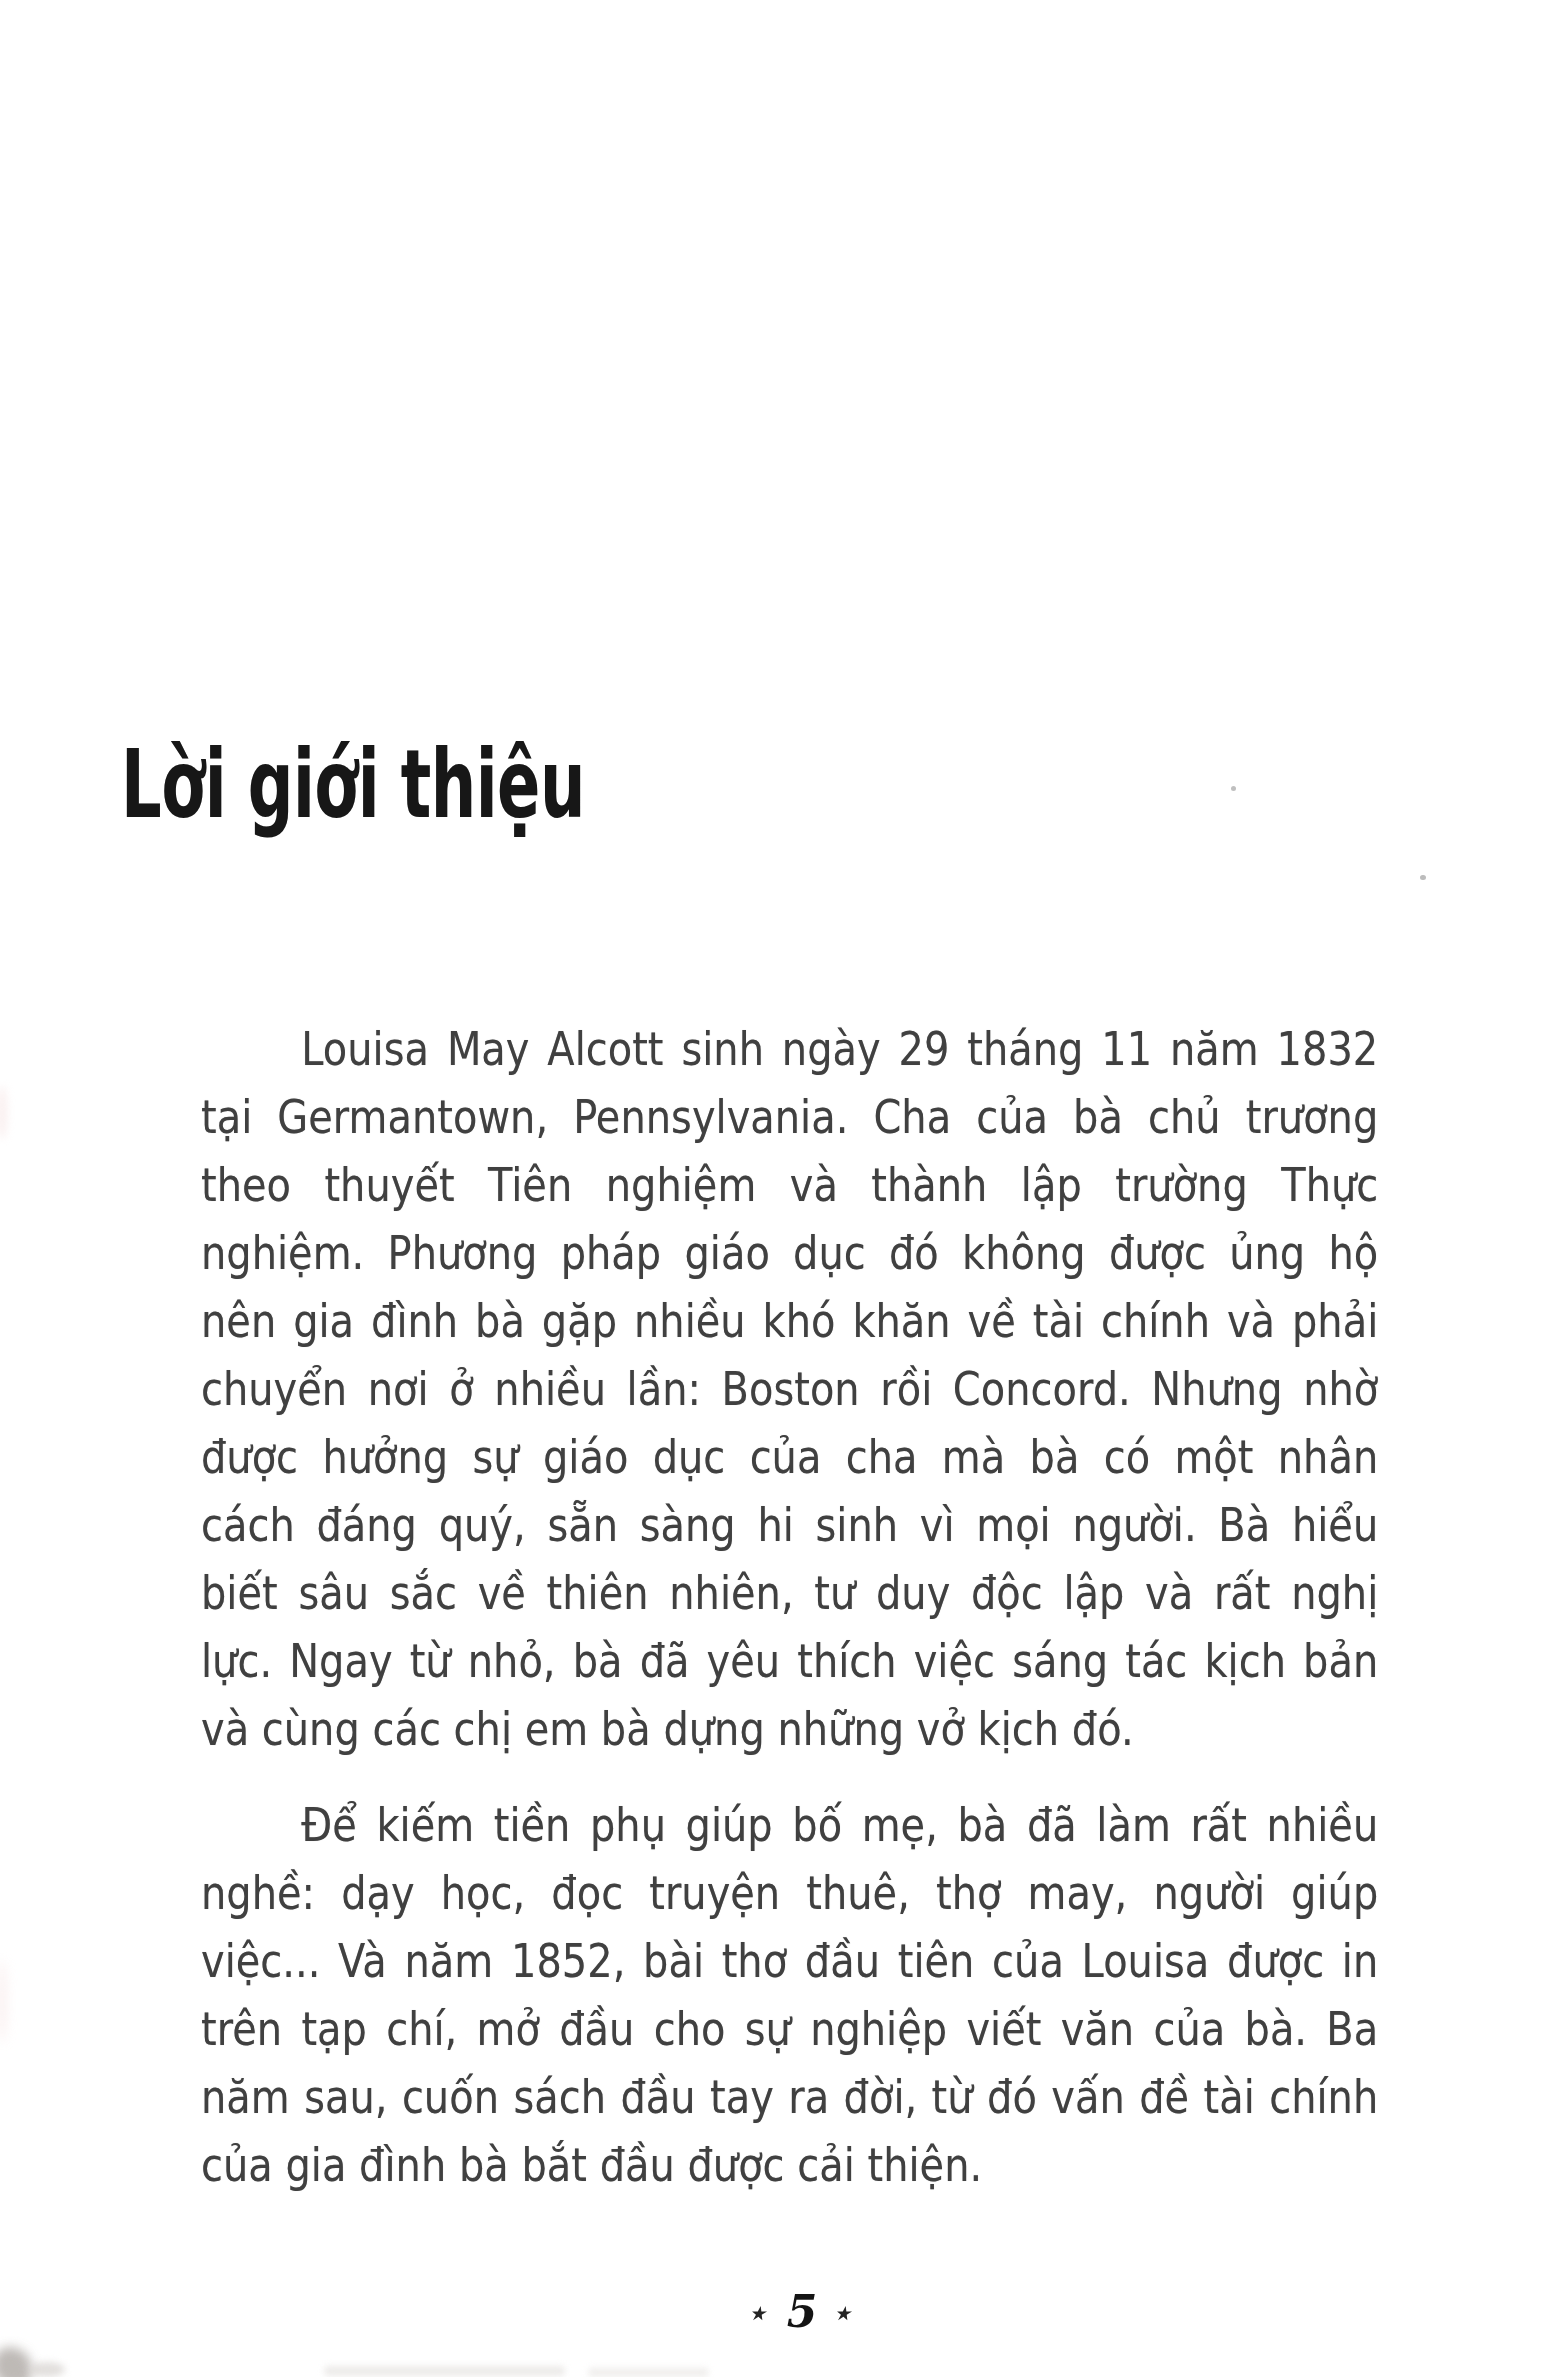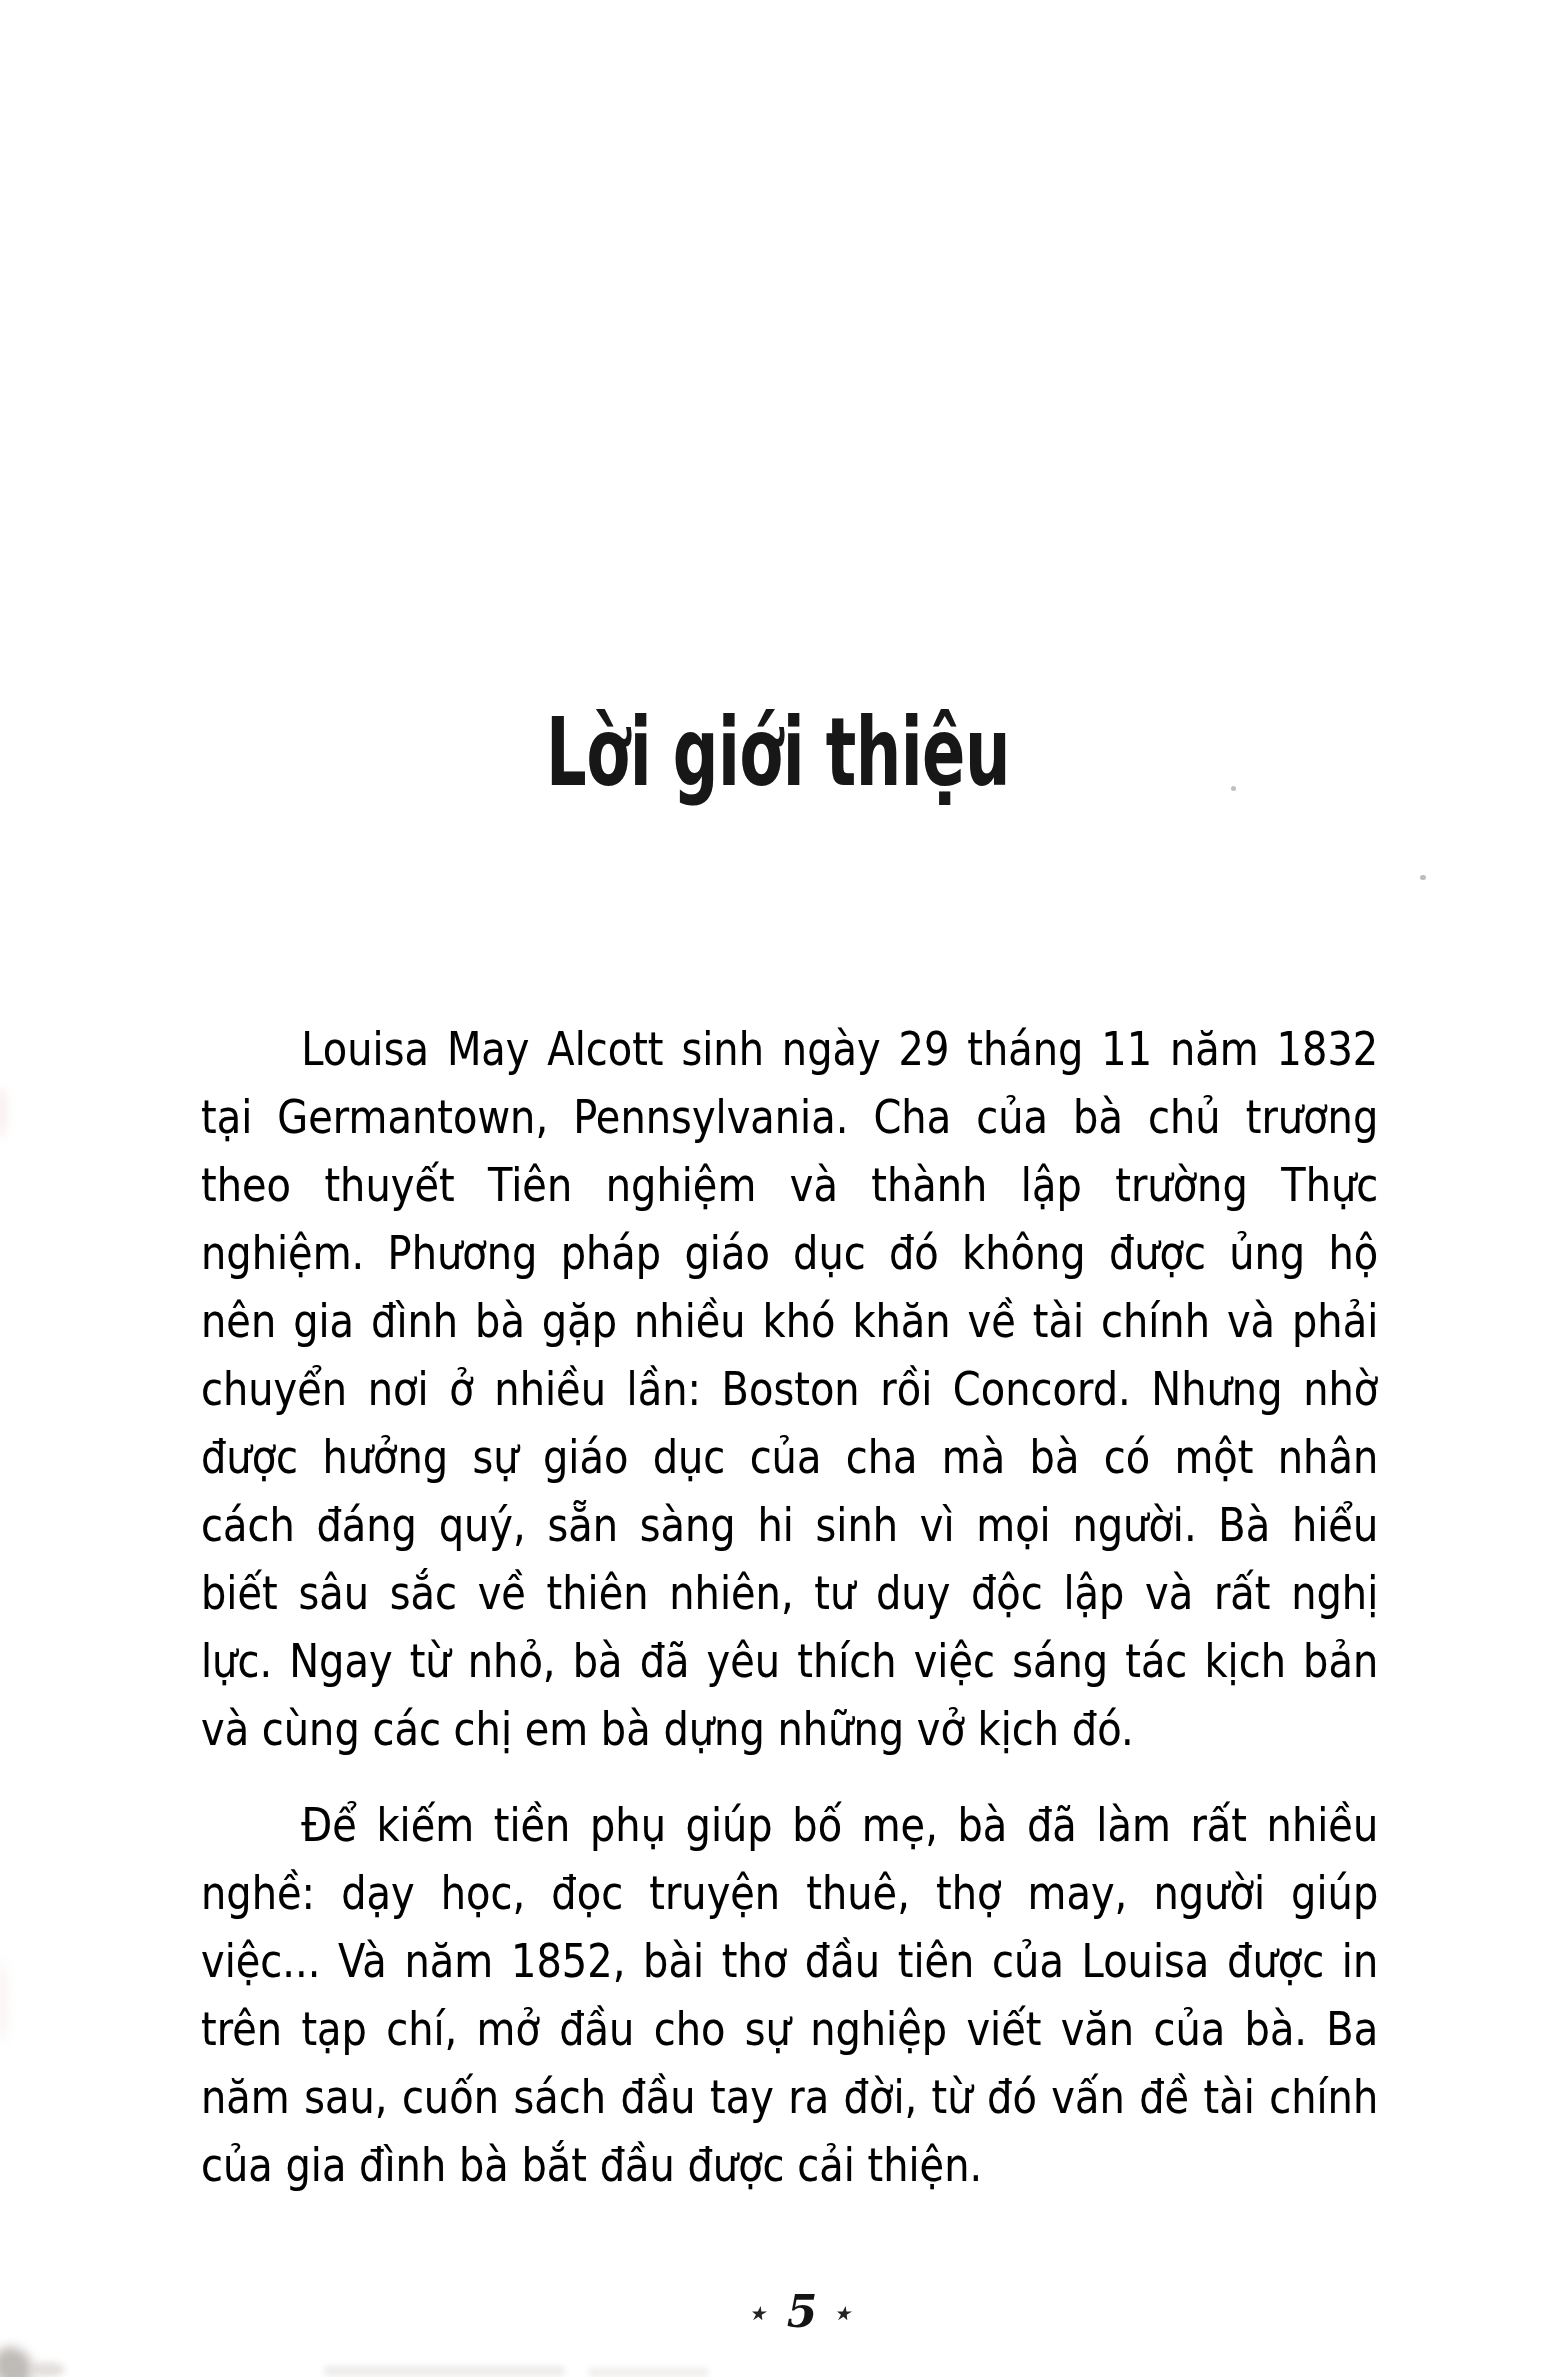--- a/index.html
+++ b/index.html
@@ -9,24 +9,23 @@
     width: 1565px;
     height: 2377px;
     background: #ffffff;
     overflow: hidden;
     font-family: "DejaVu Sans", "Liberation Sans", sans-serif;
   }
 
   
   .title-wrap {
     position: absolute;
-    top: 704px;
+    top: 736px;
     left: 0;
     width: 1532px;
-    text-align: center;
   }
   .title {
     display: inline-block;
     position: relative;
     left: 12px;
     font-size: 94px;
     line-height: 98px;
     font-weight: bold;
     color: #171717;
     letter-spacing: -0.8px;
@@ -35,21 +34,21 @@
     transform-origin: 50% 50%;
     text-shadow: 0 0 0.8px rgba(0,0,0,0.25);
   }
 
   
   .body-block {
     position: absolute;
     left: 201px;
     top: 1015px;
     width: 1177px;
-    color: #000000;
+    color: #404040;
   }
   .para { width: 1177px; }
   .para2 { margin-top: 28px; }
   .pline {
     width: 1385px;                 
     transform: scaleX(0.85);
     transform-origin: 0 0;
     font-size: 47px;
     line-height: 68px;
     text-align: justify;

